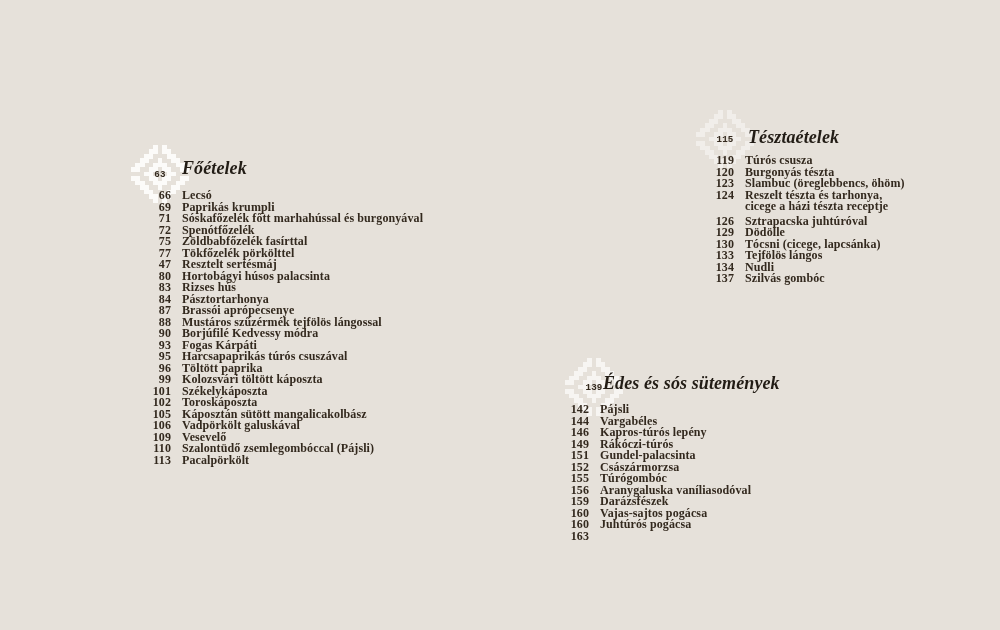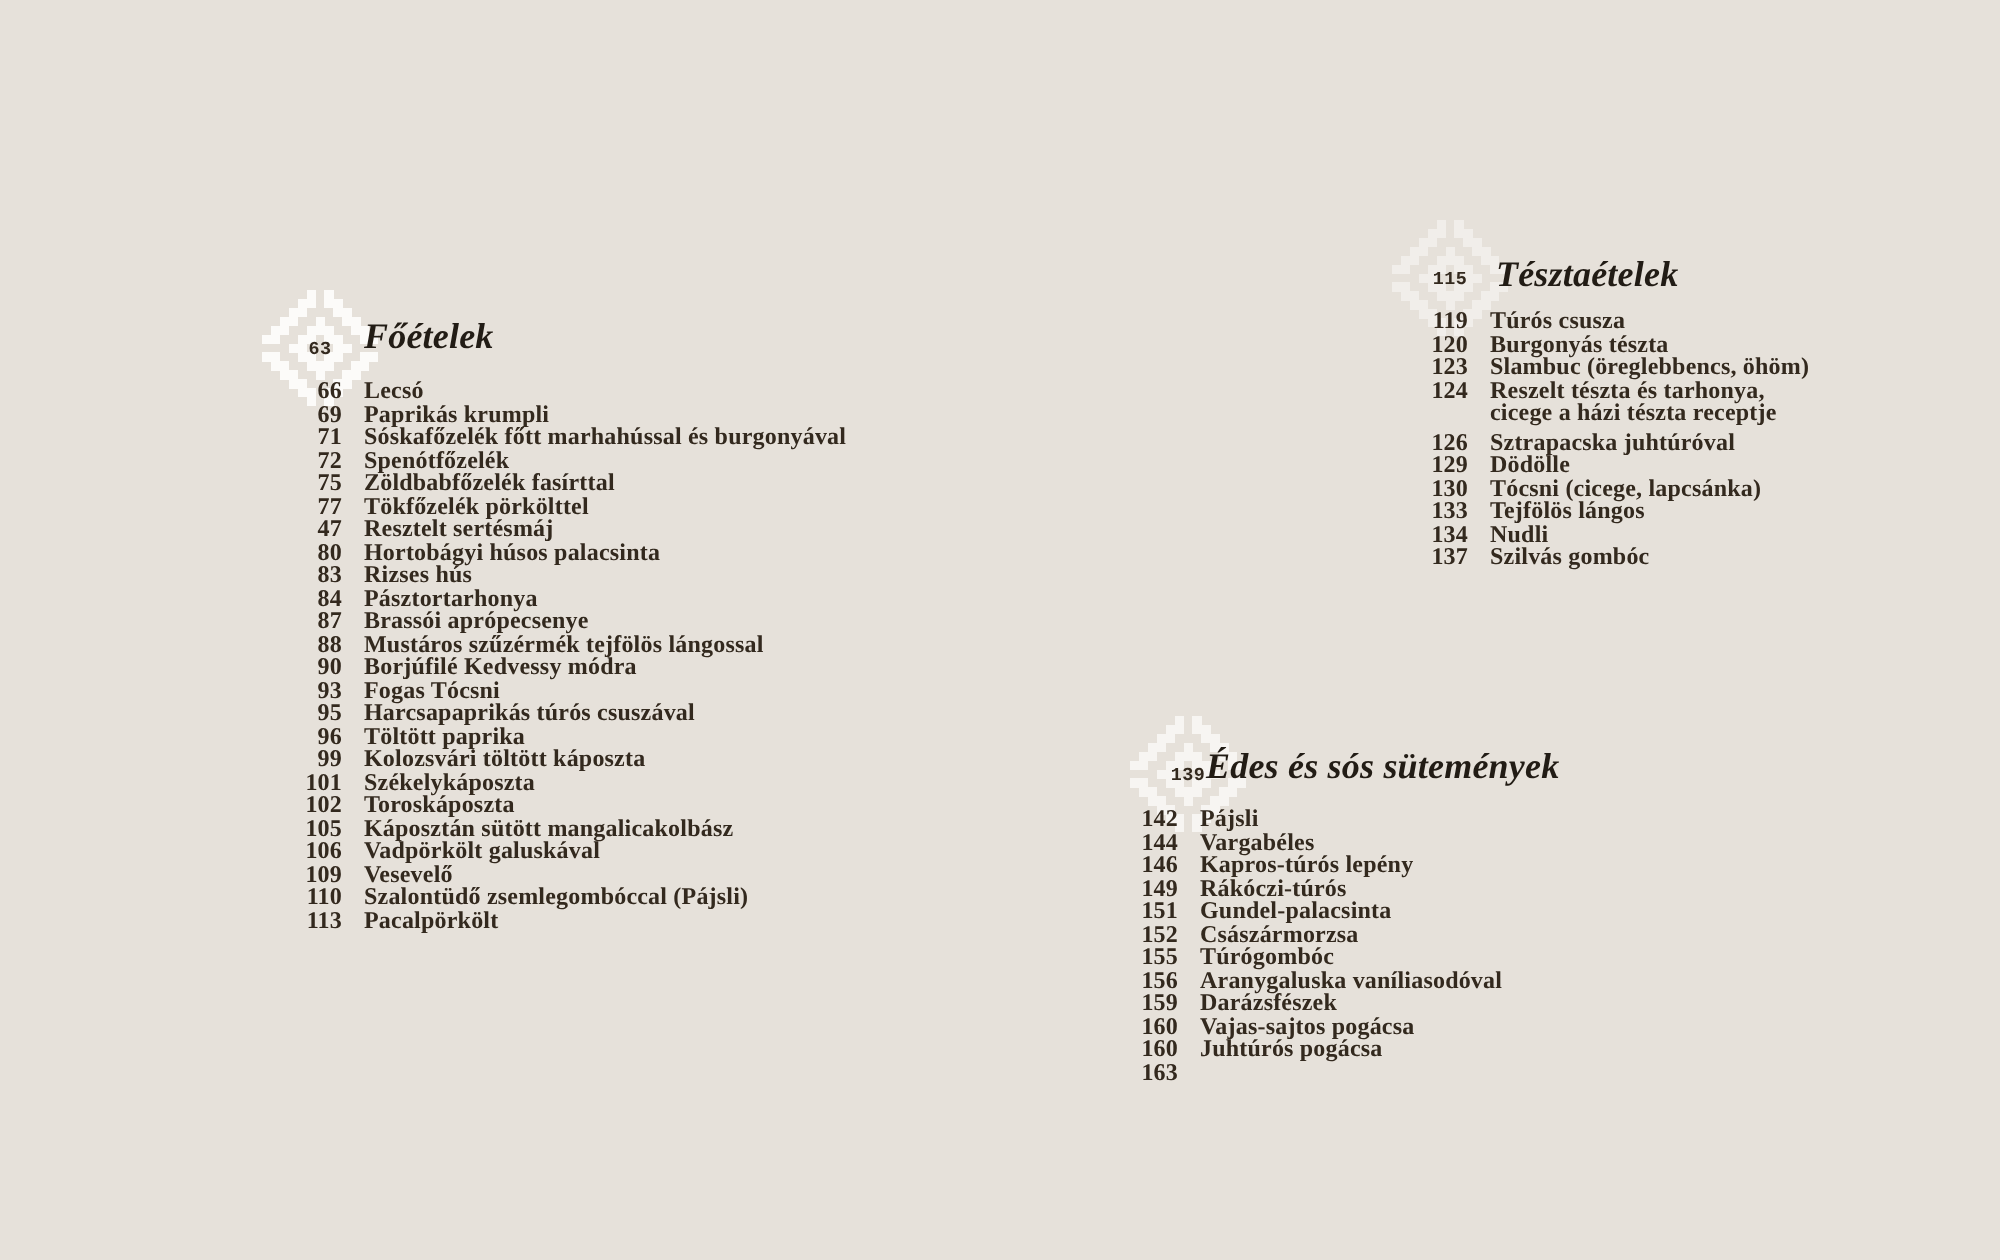--- a/index.html
+++ b/index.html
@@ -239,21 +239,21 @@
           <span class="label">Mustáros szűzérmék tejfölös lángossal</span>
         </div>
 
         <div class="row">
           <span class="num">90</span>
           <span class="label">Borjúfilé Kedvessy módra</span>
         </div>
 
         <div class="row">
           <span class="num">93</span>
-          <span class="label">Fogas Tócsni</span>
+          <span class="label">Fogas Kárpáti</span>
         </div>
 
         <div class="row">
           <span class="num">95</span>
           <span class="label">Harcsapaprikás túrós csuszával</span>
         </div>
 
         <div class="row">
           <span class="num">96</span>
           <span class="label">Töltött paprika</span>

